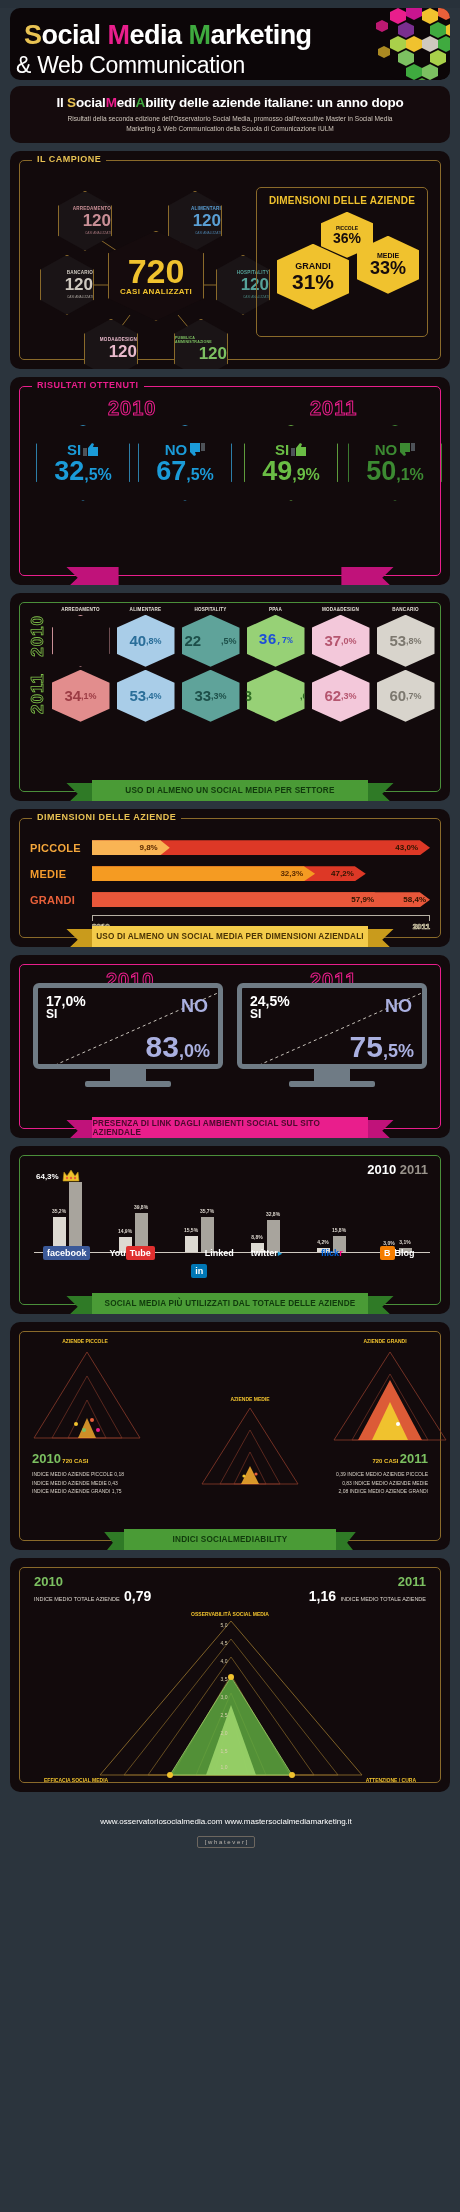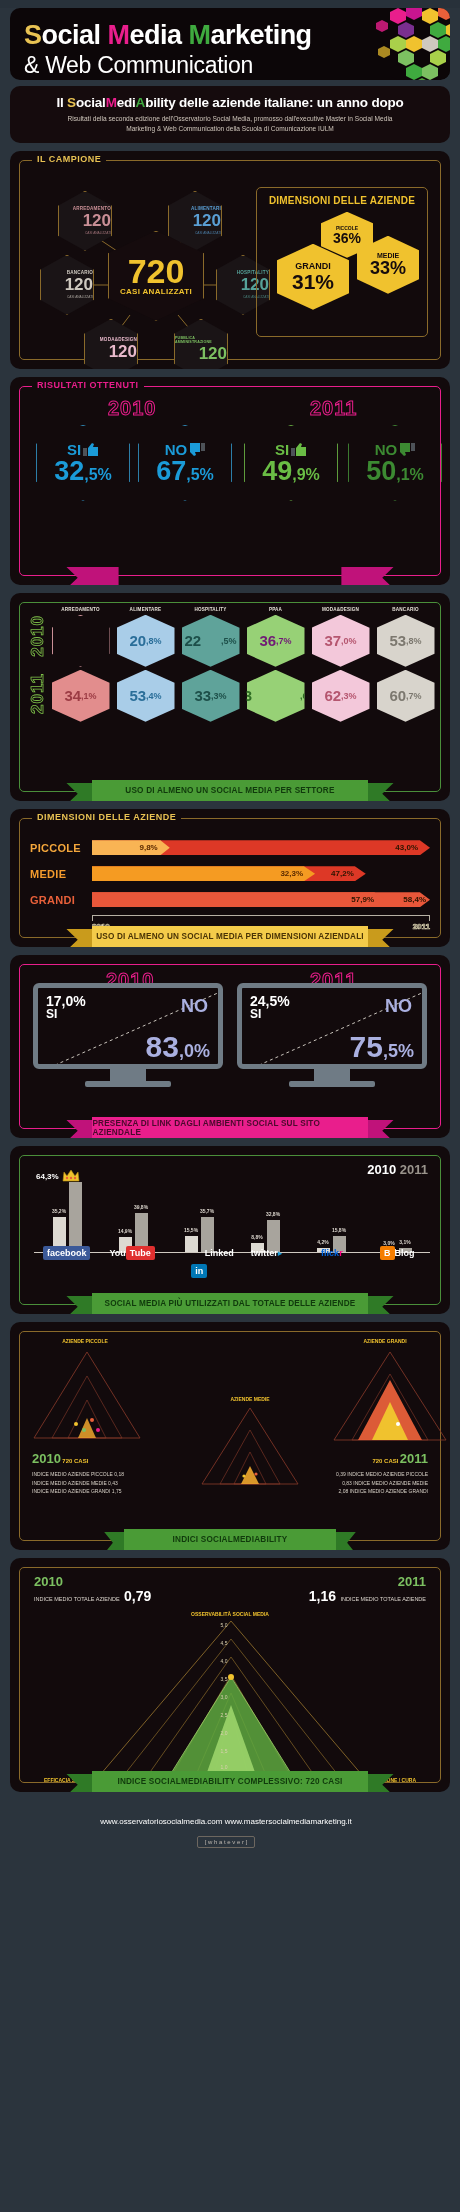--- a/index.html
+++ b/index.html
@@ -22,21 +22,21 @@
     padding:0 5px; font-size:9px; font-weight:bold; letter-spacing:.5px;
     color:#e8c253; text-transform:uppercase;
   }
 
   
   .header { margin:8px 10px 6px 10px; background:#0c0608; border-radius:10px; height:72px; position:relative; overflow:hidden; }
   .h-line1 { position:absolute; left:14px; top:12px; font-size:27px; font-weight:bold; color:#fff; letter-spacing:-.5px; }
   .h-line1 .s1 { color:#e8c253; }
   .h-line1 .s2 { color:#e91e8c; }
   .h-line1 .s3 { color:#3faa3f; }
-  .h-line2 { position:absolute; left:14px; top:44px; font-size:23px; color:#fff; font-weight:300; letter-spacing:-.3px;}
+  .h-line2 { position:absolute; left:6px; top:44px; font-size:23px; color:#fff; font-weight:300; letter-spacing:-.3px;}
   .h-line3 { position:absolute; left:28px; top:74px; font-size:12px; color:#fff; font-weight:bold; }
   .hexblob { position:absolute; right:-6px; top:-6px; width:120px; height:112px; }
 
   
   .titleband { margin:0 10px 8px 10px; background:#150b0d; border-radius:10px; padding:9px 6px 9px 6px; text-align:center; }
   .tb-main { font-size:13.5px; font-weight:bold; color:#fff; letter-spacing:-.2px; }
   .tb-main .y { color:#e8c253; } .tb-main .p { color:#e91e8c; } .tb-main .g { color:#3faa3f; }
   .tb-sub { font-size:6.6px; color:#cfc6bb; margin-top:4px; line-height:1.5; padding:0 14px;}
 
   
@@ -356,32 +356,32 @@
           <div>BANCARIO</div>
         </div>
 
         <div class="sg-ylab" style="top:12px;">2010</div>
         <div class="sg-row">
           <div class="cell">
               <div class="sg-hex" style="background:transparent; border:0; box-shadow:inset 0 0 0 1px #c98f96; color:#c98f96;"></div>
             </div>
           <div class="cell">
               <div class="sg-hex" style="background:#a9cde8; color:#2a6e99;">
-                <span>20</span>
+                <span>40</span>
                 <small>,8%</small>
               </div>
             </div>
           <div class="cell">
               <div class="sg-hex" style="background:#5fa39a; color:#1d4f49;gap:20px;">
                 <span>22</span>
                 <small>,5%</small>
               </div>
             </div>
           <div class="cell">
-              <div class="sg-hex" style="background:#97d176; color:#701a75;">
+              <div class="sg-hex" style="background:#97d176; color:#1d4ed8;font-family:Liberation Mono, monospace;">
                 <span>36</span>
                 <small>,7%</small>
               </div>
             </div>
           <div class="cell">
               <div class="sg-hex" style="background:#f3c8da; color:#b5566f;">
                 <span>37</span>
                 <small>,0%</small>
               </div>
             </div>
@@ -728,25 +728,20 @@
               <text x="128" y="98">2,5</text>
             <text x="128" y="116">2,0</text>
               <text x="128" y="134">1,5</text>
               <text x="128" y="150">1,0</text>
           </g>
         </svg>
         <div style="position:absolute; left:24px; bottom:18px; font-size:5px; color:#f0c22e; font-weight:bold;"><span>EFFICACIA SOCIAL MEDIA</span></div>
         <div style="position:absolute; right:24px; bottom:18px; font-size:5px; color:#f0c22e; font-weight:bold;"><span>ATTENZIONE / CURA</span></div>
       </div>
 
-      <div class="ribbon" style="position:absolute; left:11%; bottom:-11px; width:78%;">
-        <div class="tailL" style="background:#2f7a26"></div>
-        <div class="tailR" style="background:#2f7a26"></div>
-        <div class="body" style="background:#4a9b36; color:#103a0c;">INDICE SOCIALMEDIABILITY COMPLESSIVO: 720 CASI</div>
-      </div>
     </div>
   </div>
 
   <div class="footer">
     <a href="#">www.osservatoriosocialmedia.com  www.mastersocialmediamarketing.it</a>
     <div><span class="whatever">[ w h a t e v e r ]</span></div>
   </div>
 
 </div>
 

